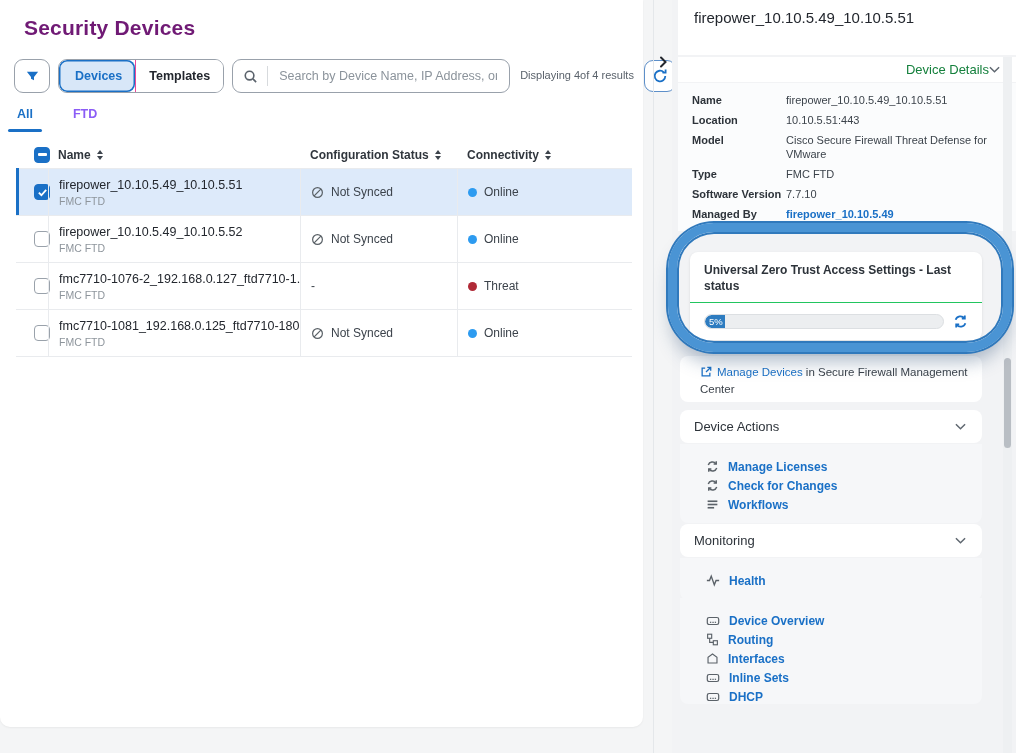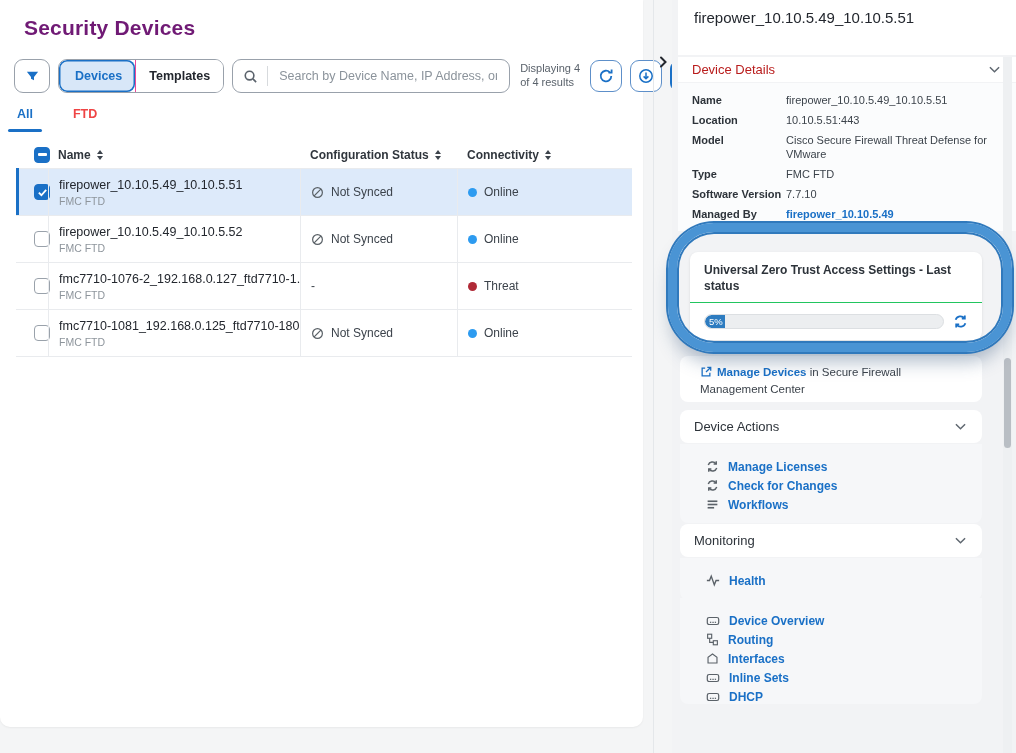--- a/index.html
+++ b/index.html
@@ -28,24 +28,24 @@
   .seg + .seg { border-left:1px solid #ec4899; }
   .seg.active { background:#d8e7f8; color:#1a70c6; box-shadow:inset 0 0 0 1.5px #1a70c6; border-radius:8px;padding-left:16px; }
 
   .search { display:flex; align-items:center; gap:9px; width:278px; height:34px; padding:0 10px;
             border:1px solid #99a1ab; border-radius:9px; background:#fff; }
   .search .mag { color:#5a626b; flex:none; }
   .search .sep { width:1px; height:20px; background:#d7dadd; flex:none; }
   .search input { border:none; outline:none; flex:1; min-width:0; font-size:12.5px; color:#556; font-family:inherit; background:transparent; }
   .search input::placeholder { color:#8b939b; }
 
-  .displaying { font-size:11px; color:#5a626b; line-height:1.25; display:flex; flex-direction:column; margin:0 2px; white-space:nowrap; }
+  .displaying { font-size:11px; color:#5a626b; line-height:1.25; display:flex; flex-direction:row; margin:0 2px; white-space:nowrap; }
 
   .tabs { position:absolute; left:8px; top:101px; display:flex; gap:22px; }
-  .tab { position:relative; padding:6px 9px 11px; font-size:12.5px; font-weight:bold; color:#ef4444; cursor:pointer; }
+  .tab { position:relative; padding:6px 9px 11px; font-size:12.5px; font-weight:bold; color:#8b5cf6; cursor:pointer; }
   .tab.active { color:#1a70c6; }
   .tab.active::after { content:""; position:absolute; left:0; right:0; bottom:0; height:3px; background:#1a70c6; border-radius:2px; }
 
   
   .dev-table { position:absolute; left:16px; top:141px; width:616px; }
   .tr { display:grid; grid-template-columns:32px 252px 157px 175px; align-items:center; border-bottom:1px solid #e9ebee; }
   .thead-row { height:28px; background:#fff; }
   .th { display:flex; align-items:center; gap:6px; padding:0 10px; font-size:12px; font-weight:bold; color:#30363d; cursor:pointer; }
   .sort { display:inline-flex; flex-direction:column; gap:2px; }
   .sort i { width:0; height:0; border-left:3.5px solid transparent; border-right:3.5px solid transparent; }
@@ -78,22 +78,22 @@
   .collapse-btn { position:absolute; left:655px; top:53px; width:16px; height:18px; display:flex; align-items:center;
                   justify-content:center; color:#23272e; cursor:pointer; background:transparent; border:none; padding:0; }
 
   
   .panel { position:absolute; left:672px; top:0; width:344px; height:753px; background:#f2f3f5; }
   .p-top { position:absolute; left:6px; top:0; width:338px; height:55px; background:#fff; padding:9px 16px 0; }
   .p-title { font-size:15px; color:#23272e; white-space:nowrap; }
   .p-sub   { font-size:10.5px; color:#8e959c; margin-top:4px; }
 
   .dd-header { position:absolute; left:6px; top:57px; width:338px; height:25px; background:#fff;
-               display:flex; align-items:center; justify-content:space-between; padding:0 16px 0 14px;
-               font-size:13px; color:#b91c1c; cursor:pointer; }
+               display:flex; align-items:center; justify-content:flex-end; padding:0 16px 0 14px;
+               font-size:13px; color:#15803d; cursor:pointer; }
   .chev { color:#5f6770; }
 
   .dd-body { position:absolute; left:6px; top:83px; width:338px; height:148px; background:#fbfcfd;
              padding:11px 16px 0 14px; overflow:hidden; }
   .kv { display:flex; margin-bottom:7px; font-size:11px; line-height:1.2; }
   .kv .k { width:94px; flex:none; font-weight:bold; color:#2d333a; }
   .kv .v { flex:1; color:#3c434b; }
   .kv .v.link { color:#1a70c6; font-weight:bold; cursor:pointer; }
 
   .uzta-card { position:absolute; left:18px; top:252px; width:292px; height:88px; background:#fff;
@@ -102,21 +102,21 @@
                border-bottom:1px solid #22c55e; }
   .uzta-bar-row { display:flex; align-items:center; gap:9px; padding:11px 14px 0; }
   .pbar { flex:1; height:15px; background:#eceef0; border:1px solid #dcdfe2; border-radius:8px; overflow:hidden; }
   .pfill { height:100%; min-width:20px; background:#2e7cc0; border-radius:8px 0 0 8px; color:#fff;
            font-size:9.5px; display:flex; align-items:center; padding-left:4px; }
   .sync-btn { border:none; background:transparent; color:#1a70c6; padding:0; cursor:pointer; flex:none; }
 
   .manage-card { position:absolute; left:8px; top:356px; width:302px; height:46px; background:#fff; border-radius:8px;
                  padding:8px 14px 0 20px; font-size:11.5px; color:#3c434b; line-height:1.5; }
   .manage-card .ext { display:inline-block; vertical-align:-2px; color:#1a70c6; margin-right:5px; }
-  .blue-link { color:#1a70c6; font-weight:bold; text-decoration:none; cursor:pointer; }
+  .blue-link { color:#1a70c6; font-weight:normal; text-decoration:none; cursor:pointer; }
 
   .sec { position:absolute; left:8px; width:302px; height:33px; background:#fff; border-radius:8px;
          display:flex; align-items:center; justify-content:space-between; padding:0 16px 0 14px;
          font-size:13px; color:#2d333a; cursor:pointer; }
   .sec-body { position:absolute; left:8px; width:302px; background:#f6f7f9; border-radius:0 0 8px 8px;
               padding:13px 0 0 26px; }
   .action { display:flex; align-items:center; gap:9px; height:19px; font-size:12px; font-weight:bold;
             color:#1a70c6; cursor:pointer; }
   .action .aicon { color:#5b6269; flex:none; }
 

